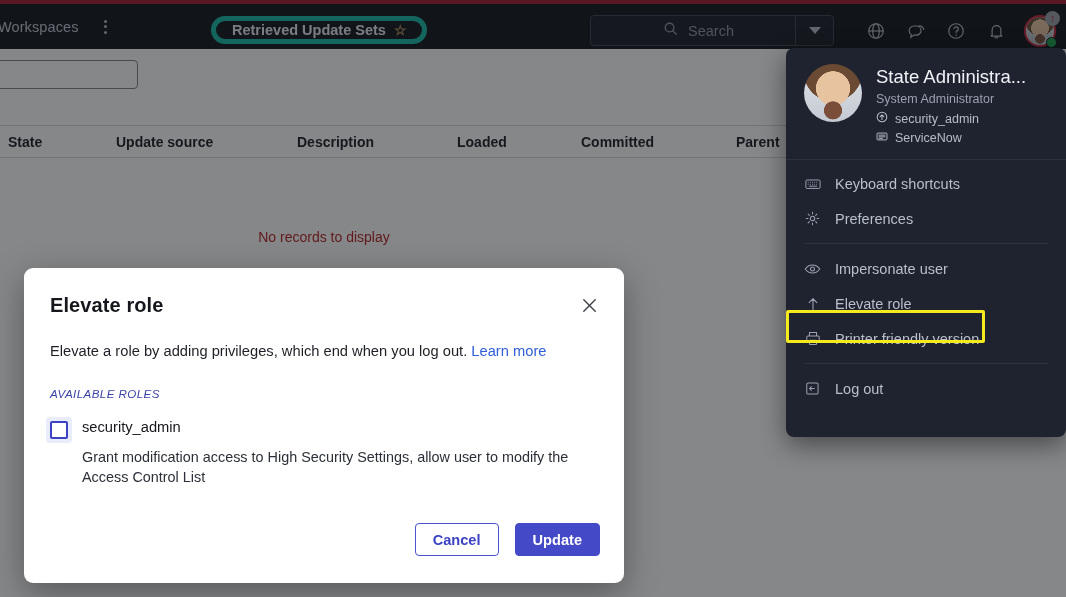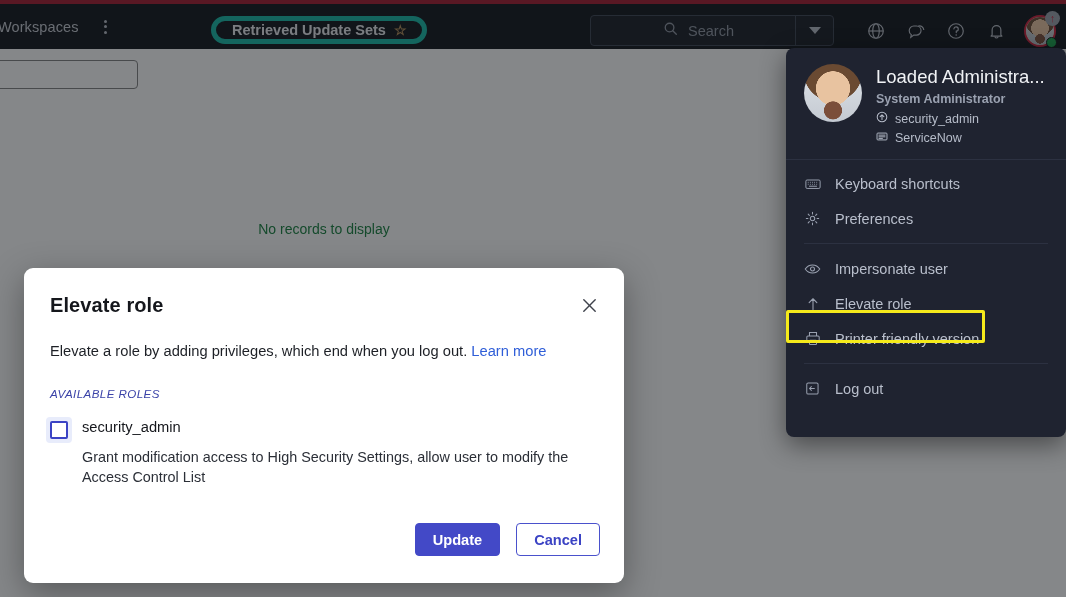--- a/index.html
+++ b/index.html
@@ -239,26 +239,26 @@
     position: absolute;
     top: 8px;
     font-size: 14px;
     font-weight: bold;
     color: #16181d;
     white-space: nowrap;
   }
 
   .no-records {
     position: absolute;
-    top: 172px;
+    top: 180px;
     left: 0;
     width: 648px;
     text-align: center;
     font-size: 14px;
-    color: #15803d;
+    color: #b91c1c;
   }
 
   
   .scrim {
     position: absolute;
     inset: 0;
     background: rgba(22, 24, 29, 0.52);
   }
 
   
@@ -297,21 +297,20 @@
     white-space: nowrap;
     overflow: hidden;
     text-overflow: ellipsis;
     max-width: 190px;
     line-height: 1.25;
   }
   .um-sub {
     color: #9aa1b0;
     font-size: 12.5px;
     margin-top: 4px;
-    font-weight: bold;
   }
   .um-meta {
     display: flex;
     align-items: center;
     gap: 7px;
     color: #b6bcc9;
     font-size: 12.5px;
     margin-top: 5px;
   }
   .um-meta svg { flex: 0 0 auto; }
@@ -541,32 +540,40 @@
           <span class="badge-ok"></span>
         </span>
       </div>
     </div>
 
     <div class="page-body">
       <div class="list-search">
         
       </div>
 
+      <div class="table-head">
+        <span class="th" style="left:8px">State</span>
+        <span class="th" style="left:116px">Update source</span>
+        <span class="th" style="left:297px">Description</span>
+        <span class="th" style="left:457px">Loaded</span>
+        <span class="th" style="left:581px">Committed</span>
+        <span class="th" style="left:736px">Parent</span>
+      </div>
 
       <div class="no-records">No records to display</div>
     </div>
   </div>
 
   <div class="scrim"></div>
 
   <div class="user-menu">
     <div class="um-header">
       <div class="um-avatar"></div>
       <div class="um-info">
-        <div class="um-name">Loaded Administra...</div>
+        <div class="um-name">State Administra...</div>
         <div class="um-sub">System Administrator</div>
         <div class="um-meta">
           <span>
             <svg width="12" height="12" viewBox="0 0 14 14" fill="none" stroke="#b6bcc9" stroke-width="1.2">
               <circle cx="7" cy="7" r="5.6"></circle>
                 <path d="M7 9.8V4.6M4.8 6.6L7 4.4l2.2 2.2" stroke-linecap="round" stroke-linejoin="round"></path>
             </svg>
           </span>
           <span>security_admin</span>
         </div>
@@ -676,18 +683,18 @@
     <div class="role-row">
       <span class="cb-wrap">
         <span class="cb-halo"></span>
         <span class="cb-box"></span>
       </span>
       <span class="role-name">security_admin</span>
     </div>
     <div class="role-desc" style="margin-left:32px">Grant modification access to High Security Settings, allow user to modify the Access Control List</div>
 
     <div class="modal-actions">
+      <div class="btn btn-cancel">Cancel</div>
       <div class="btn btn-update">Update</div>
-      <div class="btn btn-cancel">Cancel</div>
     </div>
   </div>
 
 </div>
 
 </body></html>

